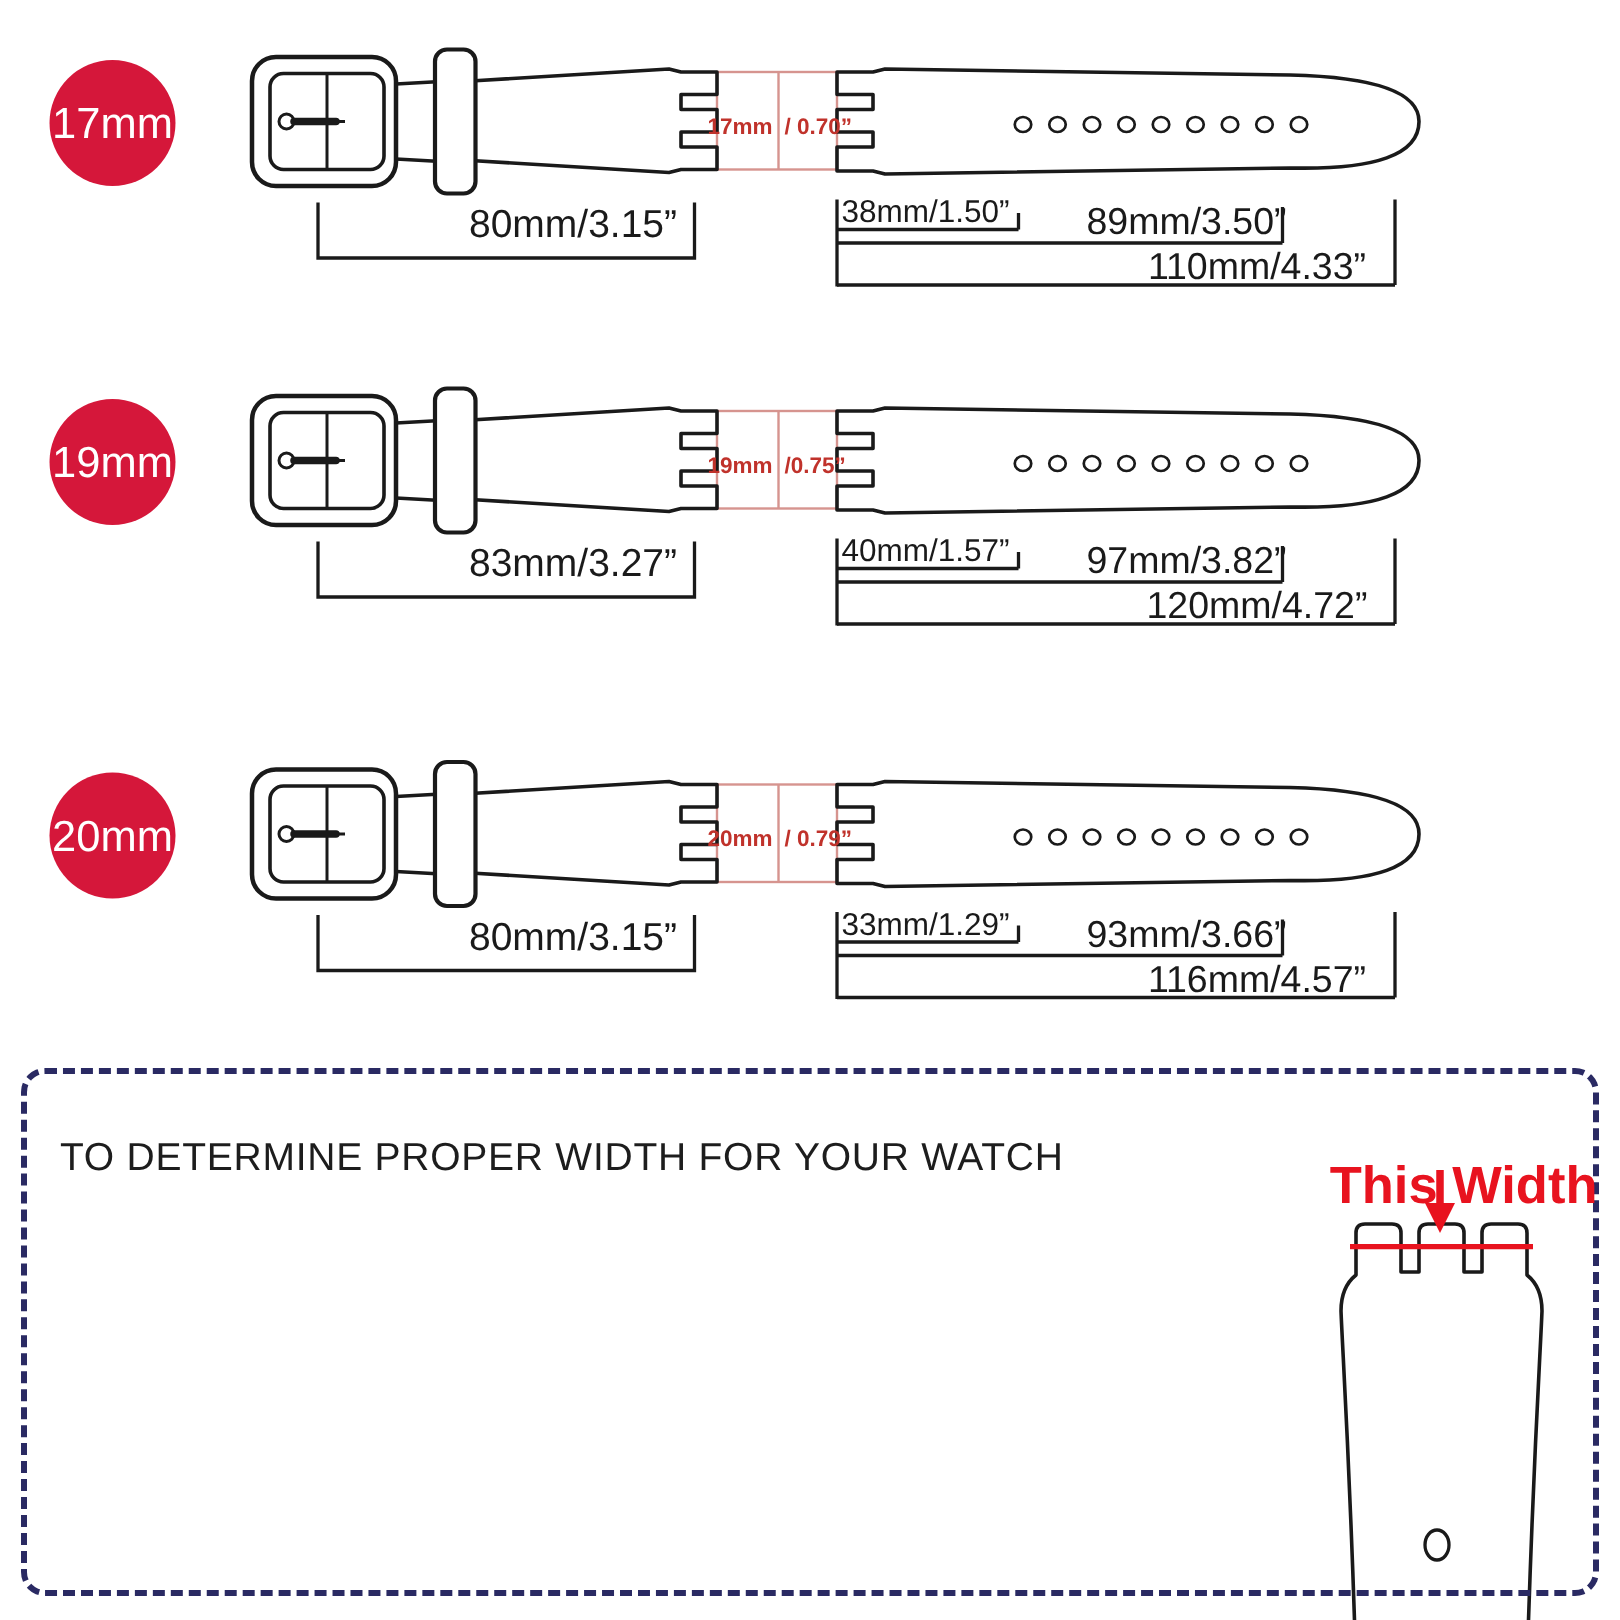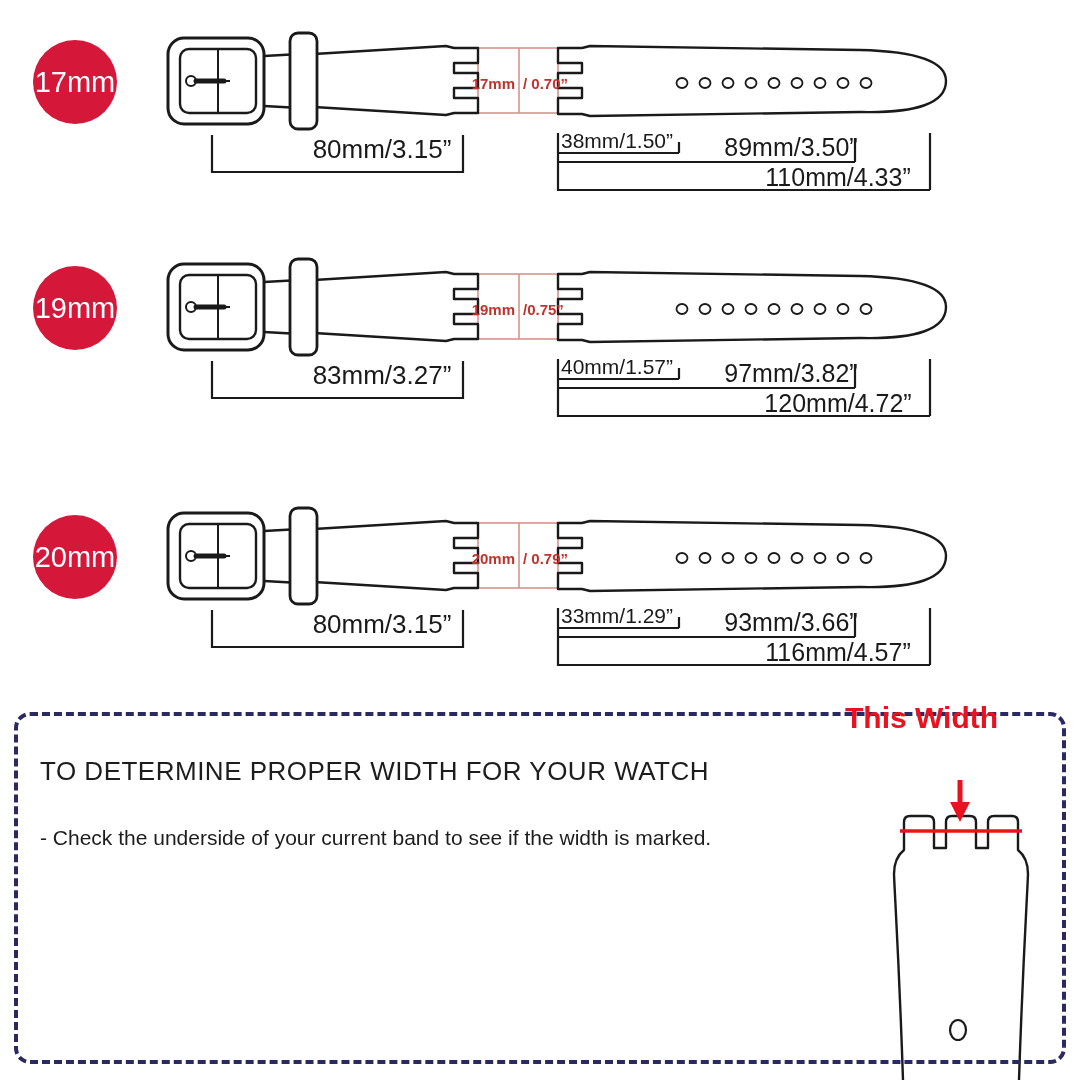--- a/index.html
+++ b/index.html
@@ -43,22 +43,22 @@
   }
   .bullet{
     position:absolute;left:22px;
     font-size:21px;color:#1d1d1d;
   }
   #bullet-0{top:110px;}
   #bullet-1{top:180px;}
   #bullet-2{top:250px;}
 
   #this-width-label{
-    position:absolute;left:845px;top:701px;width:220px;
-    text-align:left;font-size:30px;font-weight:bold;color:#e8131f;
+    position:absolute;left:845px;top:771px;width:220px;
+    text-align:right;font-size:35px;font-weight:bold;color:#e8131f;
     z-index:3;
   }
   #width-overlay{
     position:absolute;left:0;top:0;width:1080px;height:1080px;
     z-index:1;pointer-events:none;
   }
 </style>
 </head>
 <body>
 
@@ -167,16 +167,15 @@
   <ellipse cx="958" cy="1030" rx="8" ry="10" fill="#ffffff" stroke="#1a1a1a" stroke-width="2.2"></ellipse>
   <line x1="900" y1="831" x2="1022" y2="831" stroke="#e8131f" stroke-width="3.5"></line>
   <g>
     <line x1="960" y1="780" x2="960" y2="804" stroke="#e8131f" stroke-width="5"></line>
     <path d="M950,802 L970,802 L960,822 Z" fill="#e8131f" stroke="none"></path>
   </g>
 </svg>
 
 <div id="info-box">
   <div id="info-heading">TO DETERMINE PROPER WIDTH FOR YOUR WATCH</div>
-  <div class="bullet" id="bullet-0">- Check the underside of your current band to see if the width is marked.</div>
 </div>
 
 <div id="this-width-label">This Width</div>
 
 </body></html>

